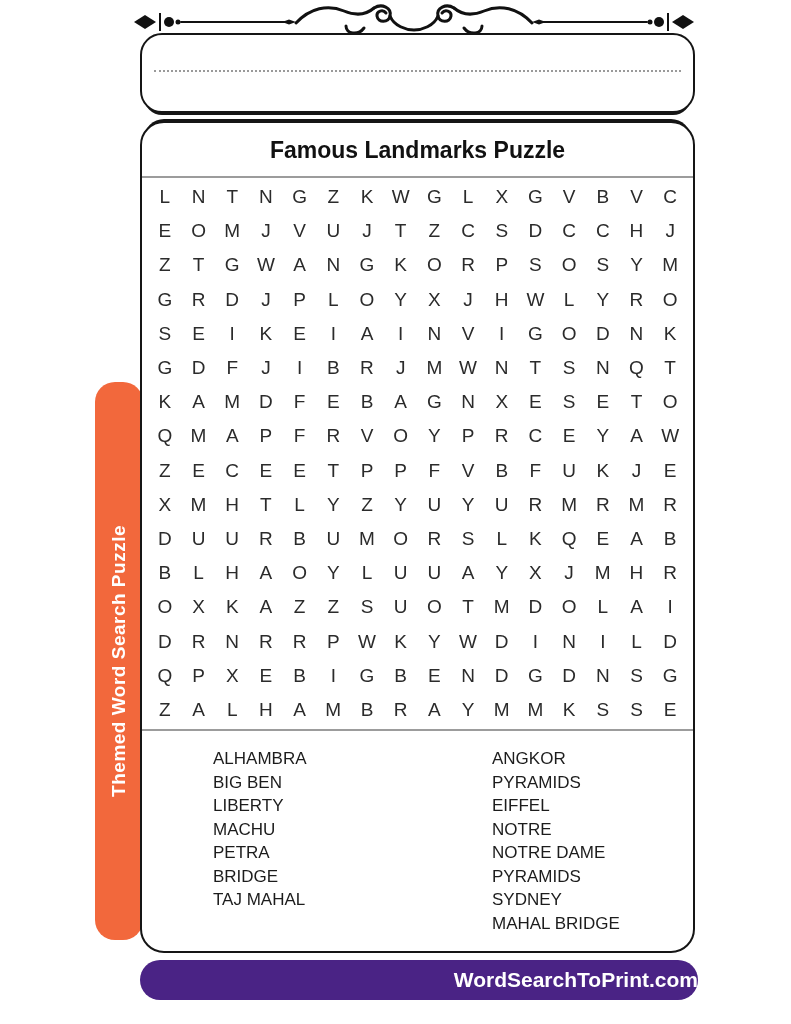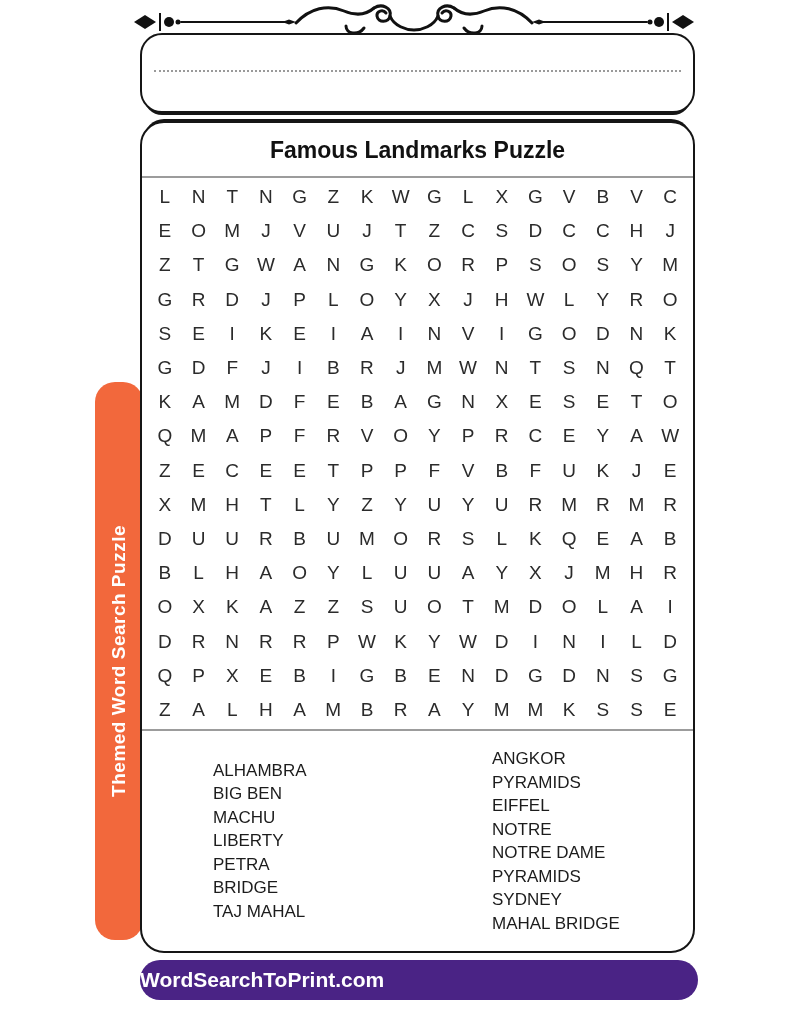--- a/index.html
+++ b/index.html
@@ -97,21 +97,20 @@
     display: flex;
     align-items: center;
     justify-content: center;
     font-size: 19px;
     font-weight: 500;
     color: #2b2b2b;
   }
   .words {
     display: flex;
     padding: 16px 0 0 71px;
-    align-items: center;
   }
   .word-col {
     list-style: none;
   }
   .word-col.left { width: 279px; }
   .word-col li {
     font-size: 17px;
     line-height: 23.5px;
     color: #1c1c1c;
     white-space: nowrap;
@@ -119,21 +118,21 @@
   
   .footer {
     position: absolute;
     left: 140px;
     top: 960px;
     width: 558px;
     height: 40px;
     border-radius: 20px;
     display: flex;
     align-items: center;
-    justify-content: flex-start;
+    justify-content: flex-end;
     z-index: 2;
   }
   .footer-label {
     color: #ffffff;
     font-size: 21px;
     font-weight: 700;
   }
 </style>
 </head>
 <body>
@@ -433,22 +432,22 @@
         <span class="cell">M</span>
         <span class="cell">K</span>
         <span class="cell">S</span>
         <span class="cell">S</span>
         <span class="cell">E</span>
       </div>
     <div class="words">
       <ul class="word-col left">
           <li>ALHAMBRA</li>
           <li>BIG BEN</li>
+          <li>LIBERTY</li>
           <li>MACHU</li>
-          <li>LIBERTY</li>
           <li>PETRA</li>
           <li>BRIDGE</li>
           <li>TAJ MAHAL</li>
         </ul>
       <ul class="word-col right">
           <li>ANGKOR</li>
           <li>PYRAMIDS</li>
           <li>EIFFEL</li>
           <li>NOTRE</li>
           <li>NOTRE DAME</li>

